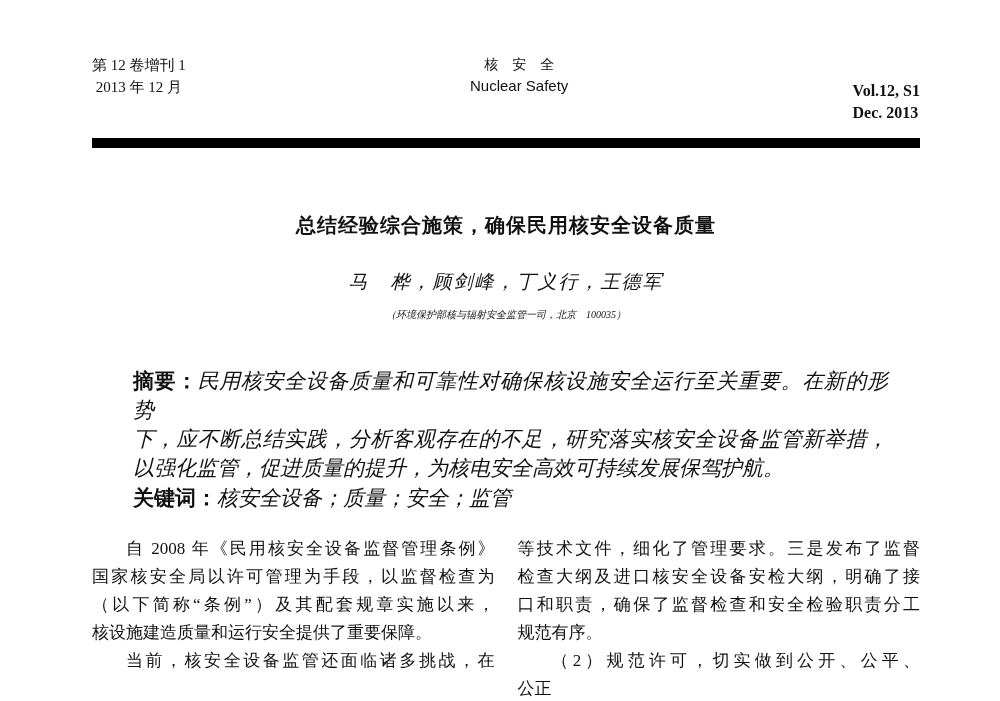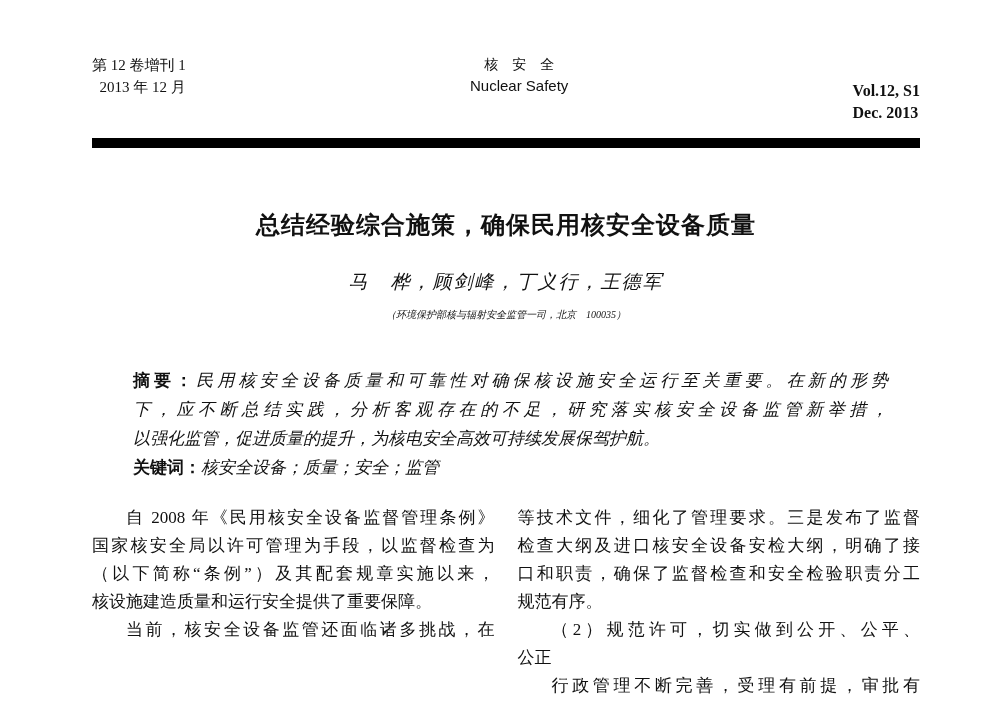--- a/index.html
+++ b/index.html
@@ -9,30 +9,30 @@
     height: 701px;
     background: #ffffff;
     color: #111111;
     overflow: hidden;
     box-sizing: border-box;
     padding: 54px 80px 0 92px;
     font-family: "Liberation Serif", "DejaVu Serif", serif;
   }
   
   .jheader { display: flex; justify-content: space-between; align-items: flex-start; }
-  .jh-left  { font-size: 15px; line-height: 22px; text-align: right; }
+  .jh-left  { font-size: 15px; line-height: 22px; text-align: center; }
   .jh-center{ text-align: center; }
   .jh-right { font-size: 16px; line-height: 22px; font-weight: 700; margin-top: 26px; }
   .journal-cn { font-size: 14px; line-height: 22px; font-weight: 400; }
   .journal-en { font-size: 15px; line-height: 20px; font-family: "Liberation Sans", "DejaVu Sans", sans-serif; }
   .rule { height: 10px; background: #000000; margin-top: 14px; }
   
   .title {
     margin: 58px 0 0 0;
-    font-size: 24px;
+    font-size: 20px;
     line-height: 38px;
     font-weight: 700;
     text-align: center;
     font-family: "Liberation Sans", "DejaVu Sans", sans-serif;
     letter-spacing: 1px;
   }
   .authors {
     margin-top: 26px;
     font-size: 19px;
     line-height: 24px;
@@ -43,21 +43,21 @@
   .affiliation {
     margin-top: 10px;
     font-size: 10px;
     line-height: 22px;
     text-align: center;
     font-style: italic;
   }
   
   .abstract {
     margin: 40px 32px 0 41px;
-    font-size: 17px;
+    font-size: 21px;
     line-height: 29px;
   }
   .abs-text { font-style: italic; }
   .lbl {
     font-weight: 700;
     font-style: normal;
     font-family: "Liberation Sans", "DejaVu Sans", sans-serif;
   }
   .meta-val { font-style: normal; }
   .meta-gap { display: inline-block; width: 2em; }

